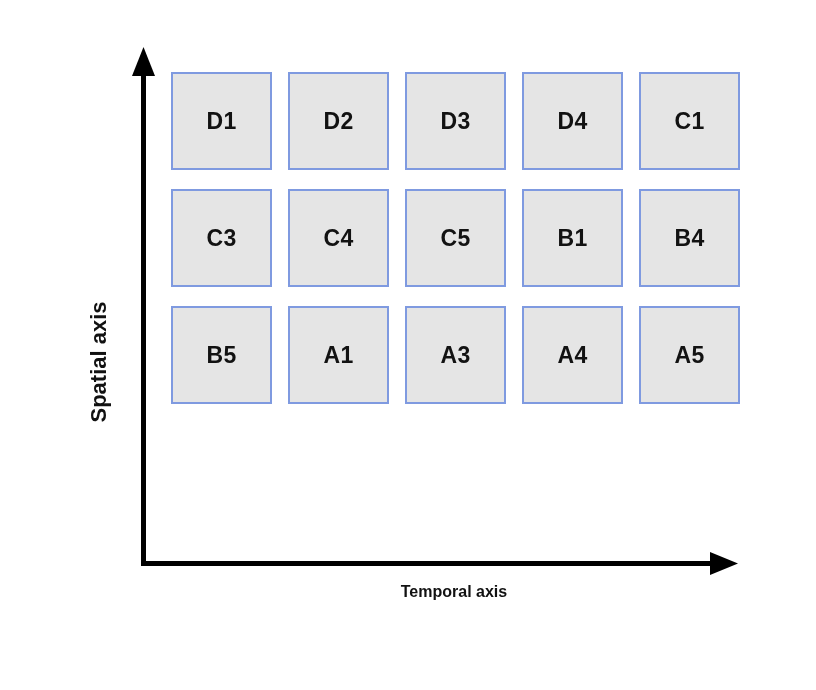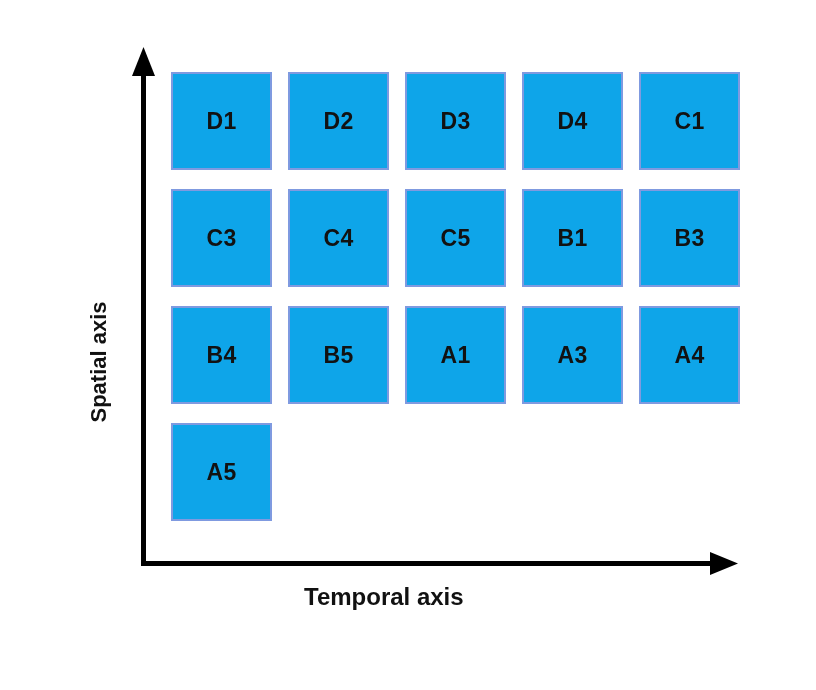--- a/index.html
+++ b/index.html
@@ -31,21 +31,21 @@
     position: absolute;
     left: 171px;
     top: 72px;
     display: grid;
     grid-template-columns: repeat(5, 101px);
     grid-template-rows: repeat(4, 98px);
     column-gap: 16px;
     row-gap: 19px;
   }
   .cell {
-    background: #0ea5e9;
+    background: #e5e5e5;
     border: 2px solid #7f9ae0;
     box-sizing: border-box;
     display: flex;
     align-items: center;
     justify-content: center;
   }
   .cell-label {
     font-size: 23px;
     font-weight: bold;
     color: #121212;
@@ -69,21 +69,22 @@
     font-weight: bold;
     color: #111111;
     white-space: nowrap;
     user-select: none;
   }
   #x-axis-title {
     position: absolute;
     left: 304px;
     top: 583px;
     width: 300px;
-    font-size: 24px;
+    text-align: center;
+    font-size: 16px;
     font-weight: bold;
     color: #111111;
     white-space: nowrap;
     user-select: none;
   }
 </style>
 </head>
 <body>
 
 <div id="canvas">
@@ -128,23 +129,20 @@
       <span class="cell-label">C4</span>
     </div>
     <div class="cell">
       <span class="cell-label">C5</span>
     </div>
 
     <div class="cell">
       <span class="cell-label">B1</span>
     </div>
     <div class="cell">
-      <span class="cell-label">B3</span>
-    </div>
-    <div class="cell">
       <span class="cell-label">B4</span>
     </div>
     <div class="cell">
       <span class="cell-label">B5</span>
     </div>
 
     <div class="cell">
       <span class="cell-label">A1</span>
     </div>
     <div class="cell">

